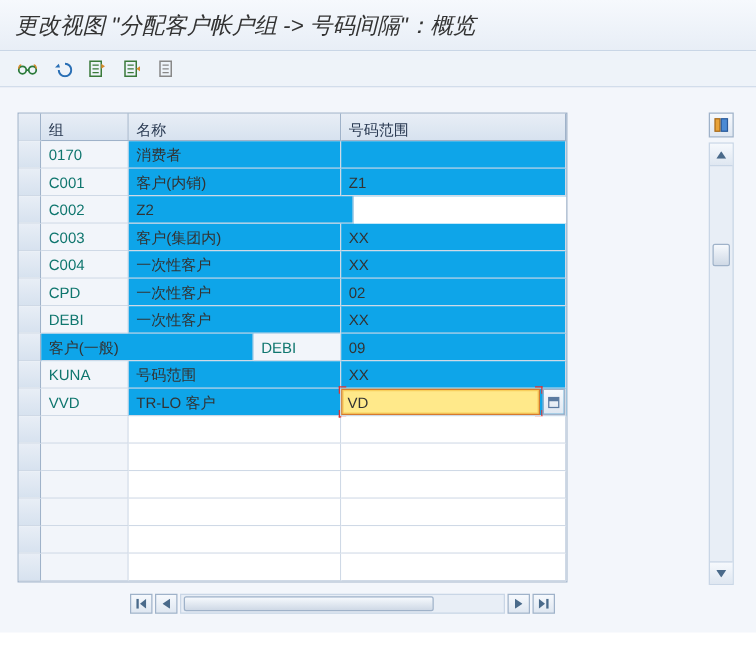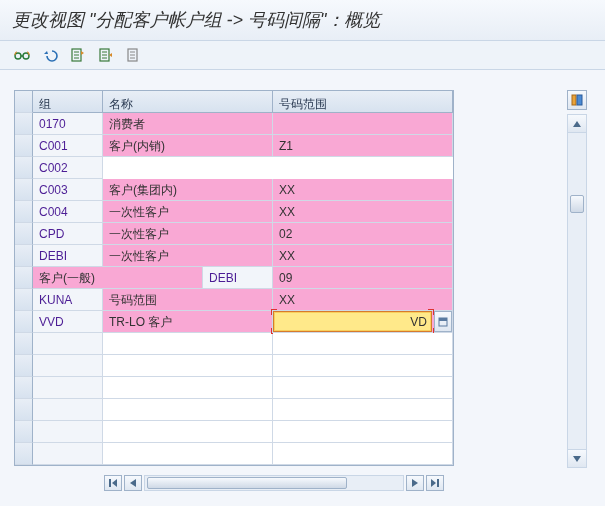--- a/index.html
+++ b/index.html
@@ -64,38 +64,37 @@
     border-right: 1px solid #cfd9e6;
     border-bottom: 1px solid #cfd9e6;
     padding: 2px 6px;
     height: 22px;
     line-height: 18px;
     color: #333;
     background: #fff;
   }
   .col-group { width: 70px; color: #555; }
   .grid-header .col-group { background: linear-gradient(#e8eef6,#d7e2ef);}
-  .grid-body .col-group { background: #f2f5fa; color:#4c1d95;}
+  .grid-body .col-group { background: #f2f5fa; color:#0f766e;}
   .col-name  { width: 170px; }
   .col-range { width: 180px; position: relative;}
   .grid-body .col-name, .grid-body .col-range {
-    background: #f9a8d4;
+    background: #0ea5e9;
   }
   .empty .cell { background:#fff !important;}
   .empty .col-group { background:#f2f5fa !important;}
   .active-input {
     position: absolute;
     left: 0; top: 0; height: 100%;
     width: calc(100% - 20px);
     background: #ffe98a;
     border: 1px solid #d67a2e;
     padding: 1px 4px;
     color: #333;
     box-shadow: inset 0 0 0 1px #f8cf5c;
-    text-align: right;
   }
   .active-corner-tl, .active-corner-tr, .active-corner-bl, .active-corner-br {
     position:absolute; width:6px; height:6px; border:1px solid #d33;
   }
   .active-corner-tl{left:-2px;top:-2px;border-right:none;border-bottom:none;}
   .active-corner-tr{right:18px;top:-2px;border-left:none;border-bottom:none;}
   .active-corner-bl{left:-2px;bottom:-2px;border-right:none;border-top:none;}
   .active-corner-br{right:18px;bottom:-2px;border-left:none;border-top:none;}
   .f4-btn {
     position:absolute; right:0; top:0; height:100%; width:18px;
@@ -237,20 +236,21 @@
           </div>
           <div class="grid-row">
             <div class="row-handle"></div>
             <div class="cell col-group">C001</div>
             <div class="cell col-name">客户(内销)</div>
             <div class="cell col-range">Z1</div>
           </div>
           <div class="grid-row">
             <div class="row-handle"></div>
             <div class="cell col-group">C002</div>
+            <div class="cell col-range">Z2</div>
           </div>
           <div class="grid-row">
             <div class="row-handle"></div>
             <div class="cell col-group">C003</div>
             <div class="cell col-name">客户(集团内)</div>
             <div class="cell col-range">XX</div>
           </div>
           <div class="grid-row">
             <div class="row-handle"></div>
             <div class="cell col-group">C004</div>

